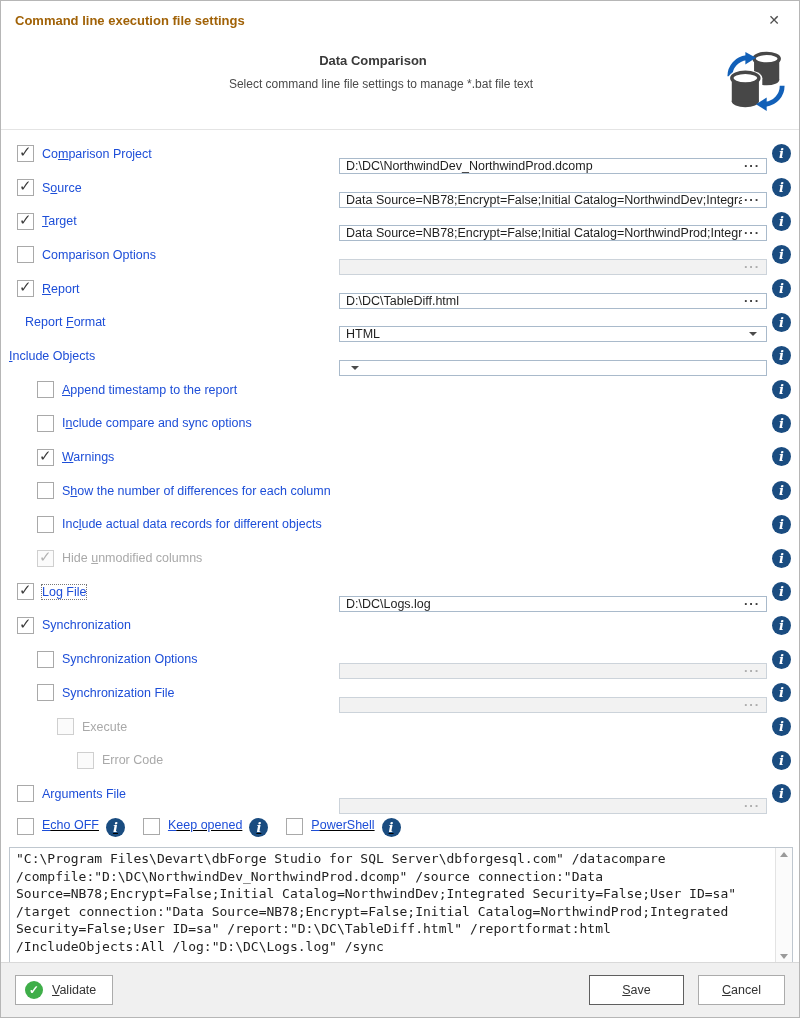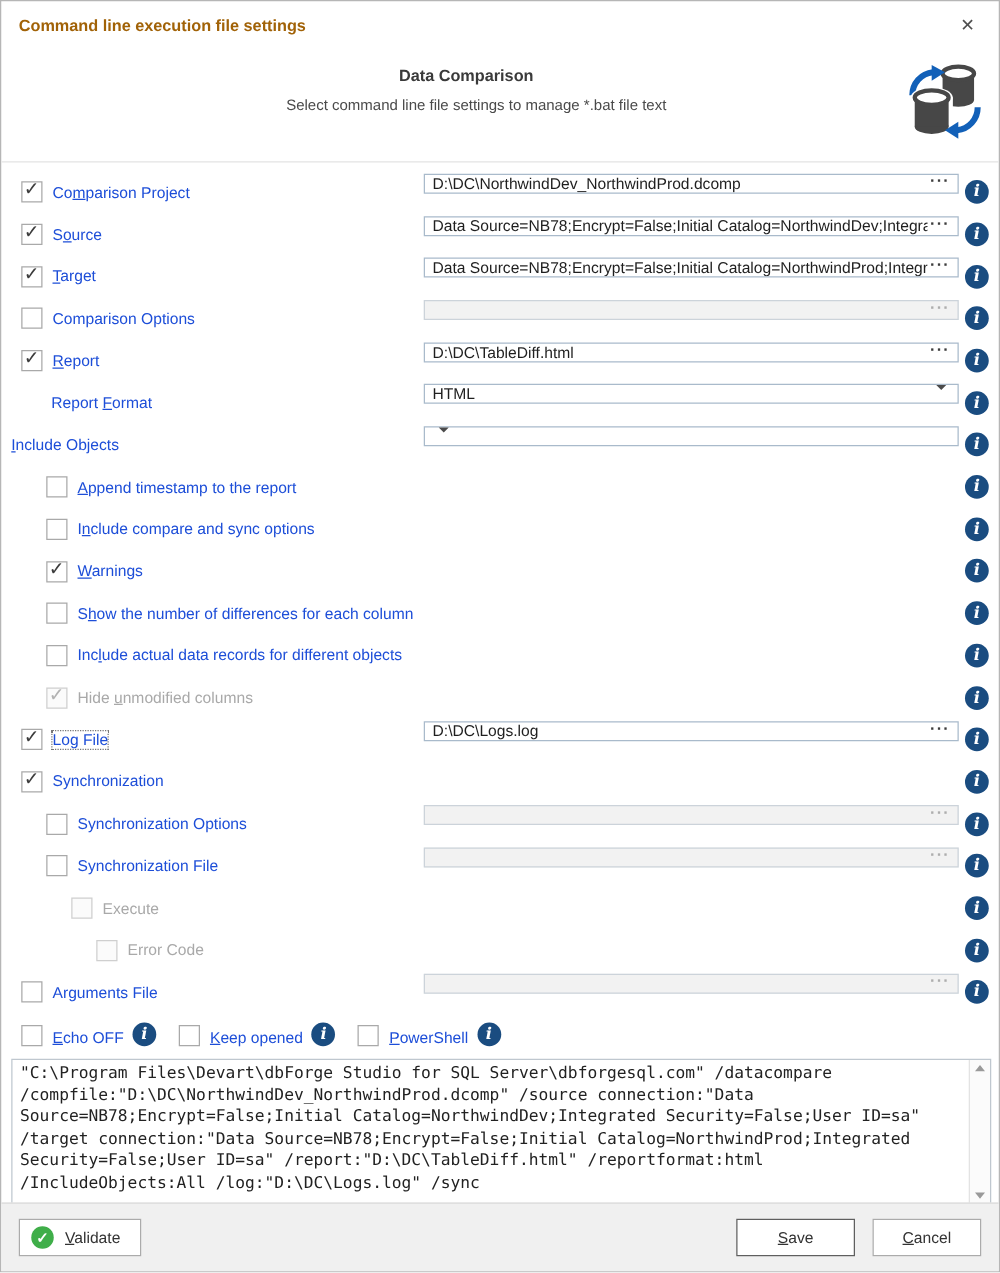--- a/index.html
+++ b/index.html
@@ -16,29 +16,29 @@
   .form{padding-top:7px;}
   .row{position:relative;height:33.7px;display:flex;align-items:center;}
   .cb{width:17px;height:17px;background:#fff;border:1px solid #a9a9a9;box-sizing:border-box;position:relative;flex:none;}
   .cb .mark{position:absolute;left:1px;top:-3px;font-size:15px;color:#3c3c3c;line-height:17px;}
   .cb.disabled{border-color:#cfcfcf;background:#fbfbfb;}
   .cb.disabled .mark{color:#b2b2b2;}
   .lbl{margin-left:8px;font-size:12.5px;color:#1d4ed8;white-space:nowrap;}
   .lbl.disabled{color:#a9a9a9;}
   .lbl.focused{outline:1px dotted #777;}
   .u{text-decoration:underline;}
-  .field{position:absolute;left:338px;width:428px;top:2px;height:16px;border:1px solid #a9bacb;background:#fff;display:flex;align-items:flex-start;box-sizing:border-box;font-size:12.5px;color:#1f1f1f;padding:0 4px 0 6px;}
+  .field{position:absolute;left:338px;width:428px;top:21px;height:16px;border:1px solid #a9bacb;background:#fff;display:flex;align-items:center;box-sizing:border-box;font-size:12.5px;color:#1f1f1f;padding:0 4px 0 6px;}
   .field .val{flex:1;overflow:hidden;white-space:nowrap;}
   .field .dots{flex:none;color:#3c3c3c;font-size:13px;letter-spacing:1px;font-weight:bold;padding:0 2px;cursor:pointer;line-height:10px;}
   .field.disabled{background:#f2f2f2;border-color:#ccd3da;}
   .field.disabled .dots{color:#adadad;}
   .field .arrow{width:0;height:0;border-left:4px solid transparent;border-right:4px solid transparent;border-top:4px solid #4b4b4b;margin:0 5px;cursor:pointer;}
   .info{position:absolute;left:771px;top:7.3px;width:19px;height:19px;border-radius:50%;background:#1a4c80;color:#fff;font-family:"DejaVu Serif",serif;font-style:italic;font-weight:bold;font-size:13px;display:flex;align-items:center;justify-content:center;cursor:pointer;}
   .info.inline{position:static;margin-left:7px;flex:none;}
-  .echo-item{display:flex;align-items:flex-end;}
+  .echo-item{display:flex;align-items:flex-start;text-decoration:underline;}
   .cmd{position:absolute;left:8px;top:846px;width:784px;height:117px;border:1px solid #bfc7cf;box-sizing:border-box;display:flex;background:#fff;}
   .cmd-text{flex:1;font-family:"DejaVu Sans Mono",monospace;font-size:13px;line-height:17.6px;color:#222;padding:2px 2px 2px 6px;white-space:pre-wrap;overflow:hidden;word-break:break-all;}
   .cmd-sb{width:17px;border-left:1px solid #e3e3e3;background:#fbfbfb;display:flex;flex-direction:column;justify-content:space-between;align-items:center;padding:4px 0;box-sizing:border-box;}
   .tri-up{width:0;height:0;border-left:4px solid transparent;border-right:4px solid transparent;border-bottom:5px solid #9a9a9a;}
   .tri-down{width:0;height:0;border-left:4px solid transparent;border-right:4px solid transparent;border-top:5px solid #9a9a9a;}
   .footer{position:absolute;left:0;bottom:0;width:100%;height:55px;background:#f0f0f0;border-top:1px solid #d9d9d9;display:flex;align-items:center;padding:0 14px;box-sizing:border-box;}
   .btn{height:30px;background:#fff;border:1px solid #ababab;font-size:12.5px;color:#333;display:flex;align-items:center;justify-content:center;box-sizing:border-box;cursor:pointer;}
   .btn.validate{margin-right:auto;padding:0 16px 0 9px;}
   .btn.save{min-width:95px;border-color:#5f5f5f;margin-right:14px;}
   .btn.cancel{min-width:87px;}
@@ -129,21 +129,21 @@
           <span class="mark">✓</span>
         </span>
         <span class="lbl"><span></span><span class="u">R</span><span>eport</span></span>
         <span class="field">
           <span class="val">D:\DC\TableDiff.html</span>
           <span class="dots">···</span>
         </span>
         <span class="info">i</span>
       </div>
       <div class="row">
-        <span class="lbl" style="margin-left: 40px;"><span>Report </span><span class="u">F</span><span>ormat</span></span>
+        <span class="lbl" style="margin-left: 24px;"><span>Report </span><span class="u">F</span><span>ormat</span></span>
         <span class="field">
           <span class="val">HTML</span>
           <span class="arrow"></span>
         </span>
         <span class="info">i</span>
       </div>
       <div class="row">
         <span class="lbl" style=""><span></span><span class="u">I</span><span>nclude Objects</span></span>
         <span class="field">
           <span class="arrow"></span>

